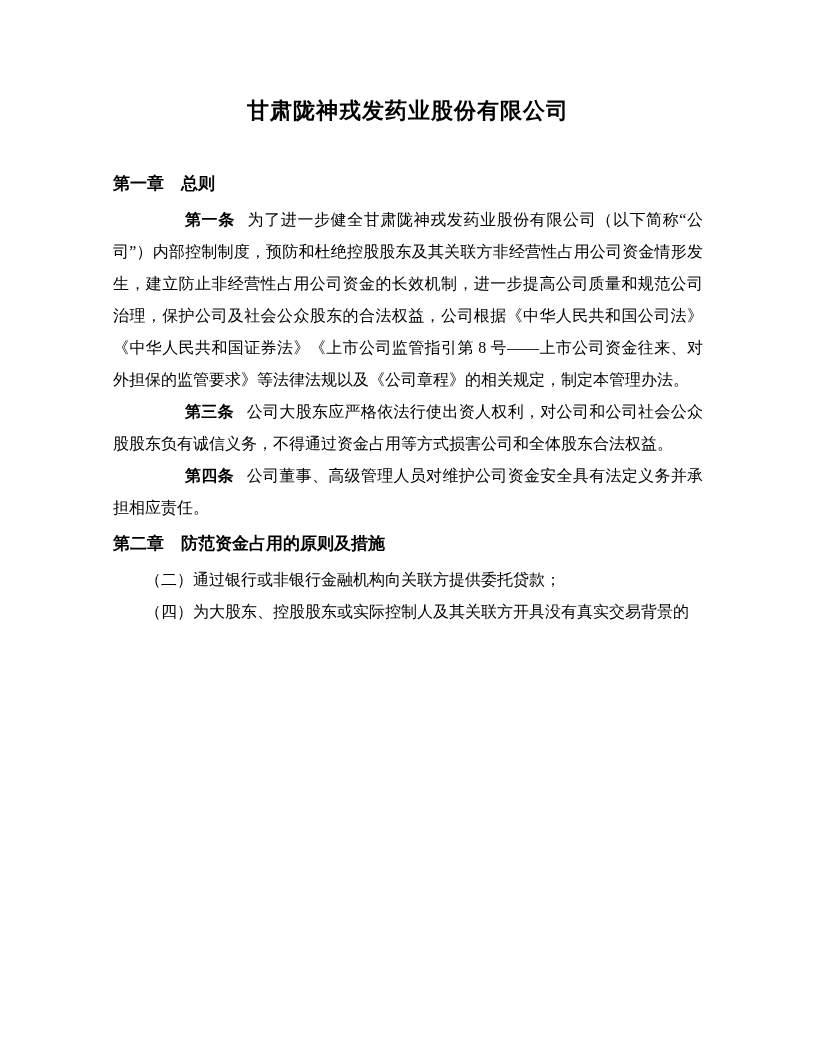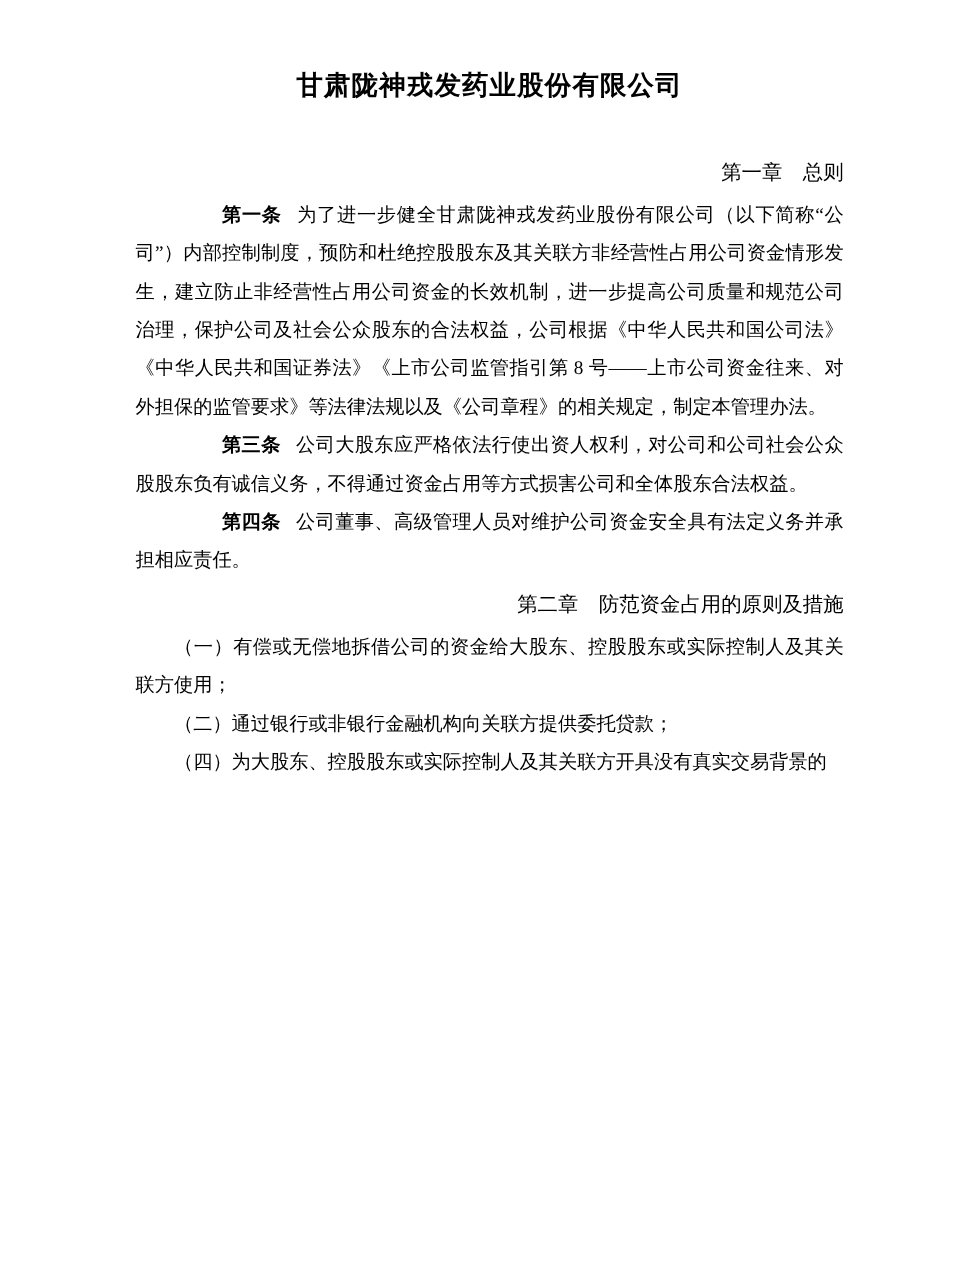--- a/index.html
+++ b/index.html
@@ -8,36 +8,36 @@
     background: #ffffff;
   }
   .page {
     position: relative;
     width: 816px;
     height: 1056px;
     margin: 0 auto;
     background: #ffffff;
     color: #000000;
     box-sizing: border-box;
-    padding: 48px 113px 0 113px;
+    padding: 88px 113px 0 113px;
     overflow: hidden;
     font-family: "Liberation Serif", "DejaVu Serif", serif;
   }
   .doc-title {
     font-size: 22px;
     font-weight: bold;
     text-align: center;
     line-height: 45px;
     margin: 0;
     letter-spacing: 1px;
   }
   .chapter-heading {
     font-size: 17px;
-    font-weight: normal;
-    text-align: right;
+    font-weight: bold;
+    text-align: left;
     line-height: 32px;
     margin: 4px 0 4px 0;
   }
   .chapter-heading.first {
     margin-top: 35px;
   }
   .para {
     font-size: 16px;
     line-height: 32px;
     margin: 0;
@@ -56,17 +56,16 @@
 <body>
 
 <div class="page">
   <h1 class="doc-title">甘肃陇神戎发药业股份有限公司</h1>
   <div id="doc-body">
       <h2 class="chapter-heading first">第一章　总则</h2>
       <p class="para"><span class="article-label">第一条</span><span>为了进一步健全甘肃陇神戎发药业股份有限公司（以下简称“公司”）内部控制制度，预防和杜绝控股股东及其关联方非经营性占用公司资金情形发生，建立防止非经营性占用公司资金的长效机制，进一步提高公司质量和规范公司治理，保护公司及社会公众股东的合法权益，公司根据《中华人民共和国公司法》《中华人民共和国证券法》《上市公司监管指引第 8 号——上市公司资金往来、对外担保的监管要求》等法律法规以及《公司章程》的相关规定，制定本管理办法。</span></p>
       <p class="para"><span class="article-label">第三条</span><span>公司大股东应严格依法行使出资人权利，对公司和公司社会公众股股东负有诚信义务，不得通过资金占用等方式损害公司和全体股东合法权益。</span></p>
       <p class="para"><span class="article-label">第四条</span><span>公司董事、高级管理人员对维护公司资金安全具有法定义务并承担相应责任。</span></p>
       <h2 class="chapter-heading">第二章　防范资金占用的原则及措施</h2>
-      <p class="para">（一）有偿或无偿地拆借公司的资金给大股东、控股股东或实际控制人及其关联方使用；</p>
       <p class="para">（二）通过银行或非银行金融机构向关联方提供委托贷款；</p>
       <p class="para">（四）为大股东、控股股东或实际控制人及其关联方开具没有真实交易背景的</p>
     </div>
 </div>
 
 </body></html>

